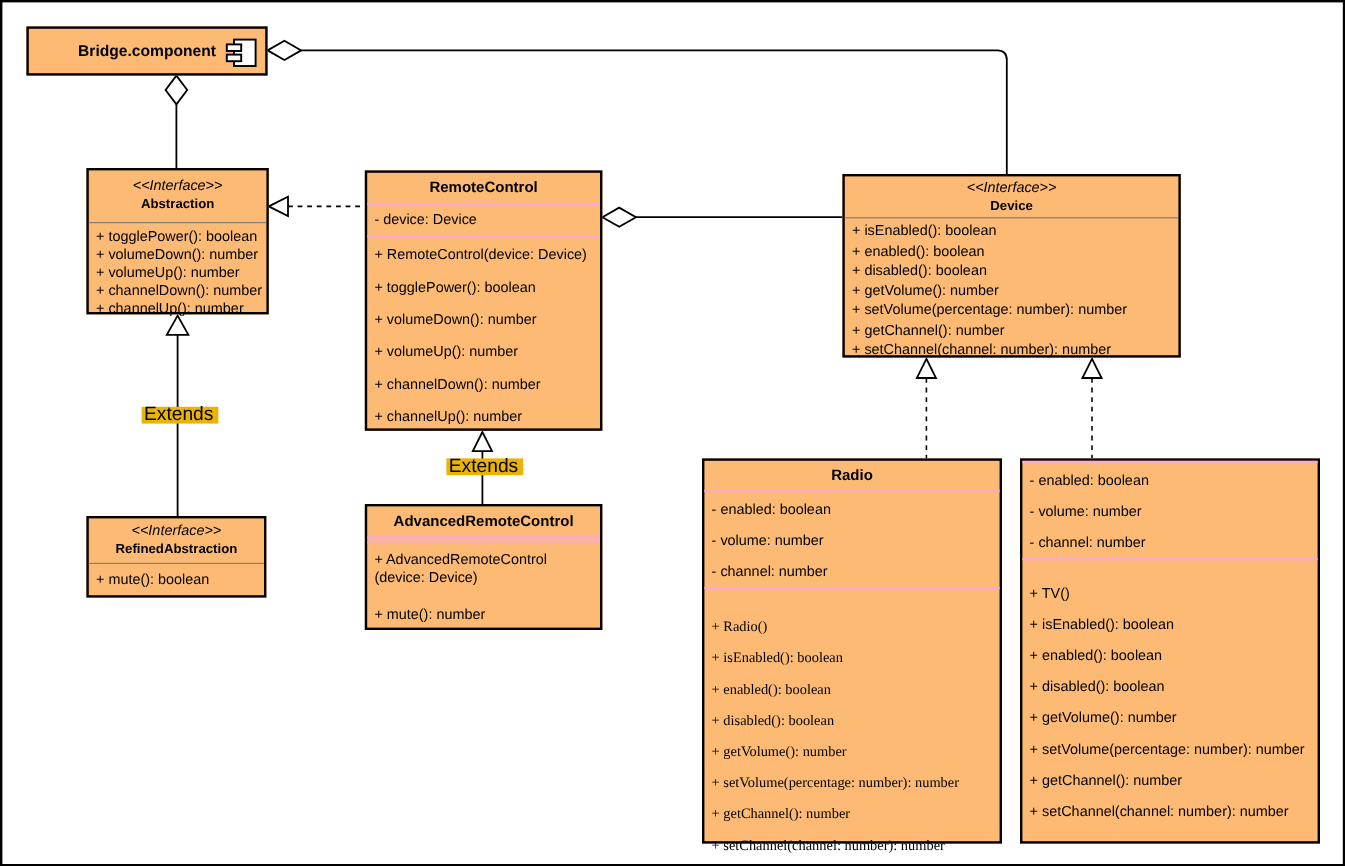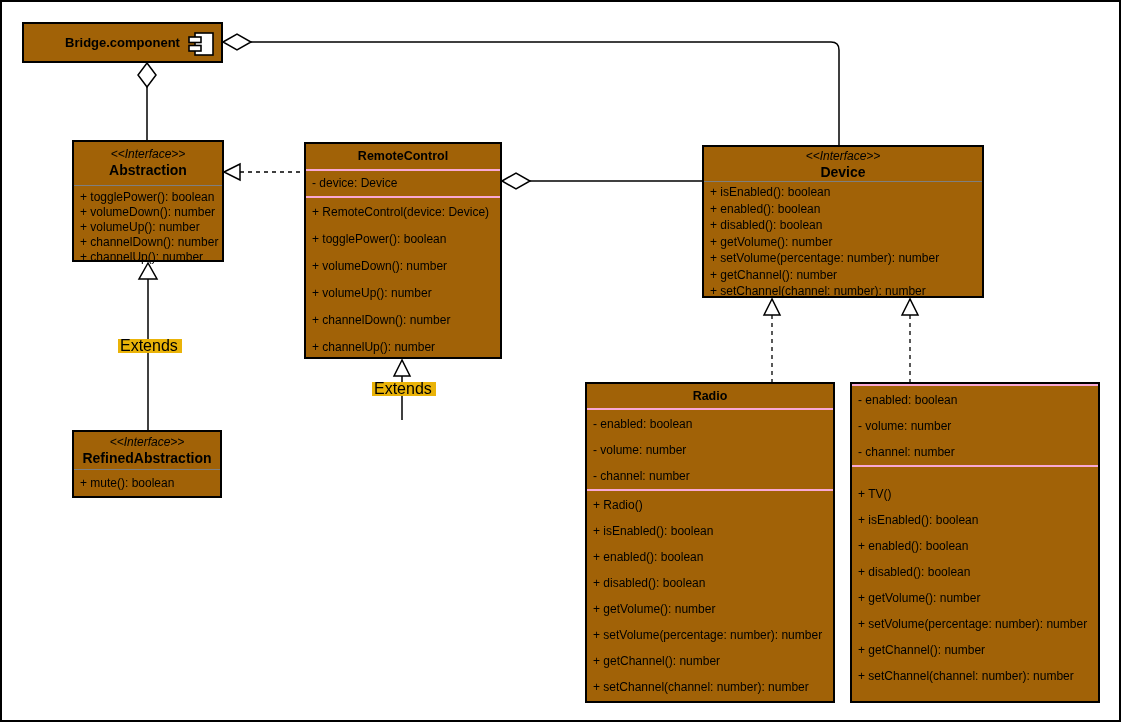--- a/index.html
+++ b/index.html
@@ -15,26 +15,26 @@
     overflow: hidden;
   }
   svg.connectors {
     position: absolute;
     left: 0; top: 0;
     width: 1121px; height: 722px;
   }
   .box {
     position: absolute;
     box-sizing: border-box;
-    background: #a16207;
+    background: #fdba74;
     border: 2px solid #000;
   }
   .hdr { text-align: center; font-weight: bold; font-size: 12.5px; }
   .hdr .stereo { font-style: italic; font-weight: normal; font-size: 12px; line-height: 16px; }
-  .hdr .cname { font-weight: bold; font-size: 14px; line-height: 16px; }
+  .hdr .cname { font-weight: bold; font-size: 11px; line-height: 16px; }
   .row {
     font-size: 12px;
     padding-left: 6px;
     padding-right: 2px;
     white-space: nowrap;
     overflow: hidden;
   }
   .sec { box-sizing: border-box; }
   .sep-thin  { border-top: 1px solid #7f7f7f; }
   .sep-thick { border-top: 2px solid #f9a8d4; }
@@ -75,21 +75,21 @@
   #advanced .attrs { height: 4px; }
   #advanced .methods { padding-top: 6px; }
   #advanced .row.wrap { white-space: normal; line-height: 15px; margin-bottom: 16px; }
   #advanced .row.last { line-height: 15px; }
 
   
   #radio { left: 583px; top: 380px; width: 250px; height: 321px; }
   #radio .hdr { line-height: 24px; height: 24px; }
   #radio .attrs { padding-top: 1px; }
   #radio .attrs .row { line-height: 26px; }
-  #radio .methods { padding-top: 1px; }
+  #radio .methods { padding-top: 18px; font-family: Liberation Serif, serif; }
   #radio .methods .row { line-height: 26px; }
 
   
   #tv { left: 848px; top: 380px; width: 250px; height: 321px; }
   #tv .hdr { line-height: 24px; height: 24px; }
   #tv .attrs { padding-top: 1px; }
   #tv .attrs .row { line-height: 26px; }
   #tv .methods { padding-top: 14px; }
   #tv .methods .row { line-height: 26px; }
 
@@ -193,20 +193,28 @@
   <div class="box" id="refined">
     <div class="hdr">
       <div class="stereo">&lt;&lt;Interface&gt;&gt;</div>
       <div class="cname">RefinedAbstraction</div>
     </div>
     <div class="sec methods sep-thin">
       <div class="row">+ mute(): boolean</div>
     </div>
   </div>
 
+  <div class="box" id="advanced">
+    <div class="hdr">AdvancedRemoteControl</div>
+    <div class="sec attrs sep-thick"></div>
+    <div class="sec methods sep-thick">
+      <div class="row wrap">+ AdvancedRemoteControl (device: Device)</div>
+      <div class="row last">+ mute(): number</div>
+    </div>
+  </div>
 
   <div class="box" id="radio">
     <div class="hdr">Radio</div>
     <div class="sec attrs sep-thick">
       <div class="row">- enabled: boolean</div>
       <div class="row">- volume: number</div>
       <div class="row">- channel: number</div>
     </div>
     <div class="sec methods sep-thick">
       <div class="row">+ Radio()</div>

